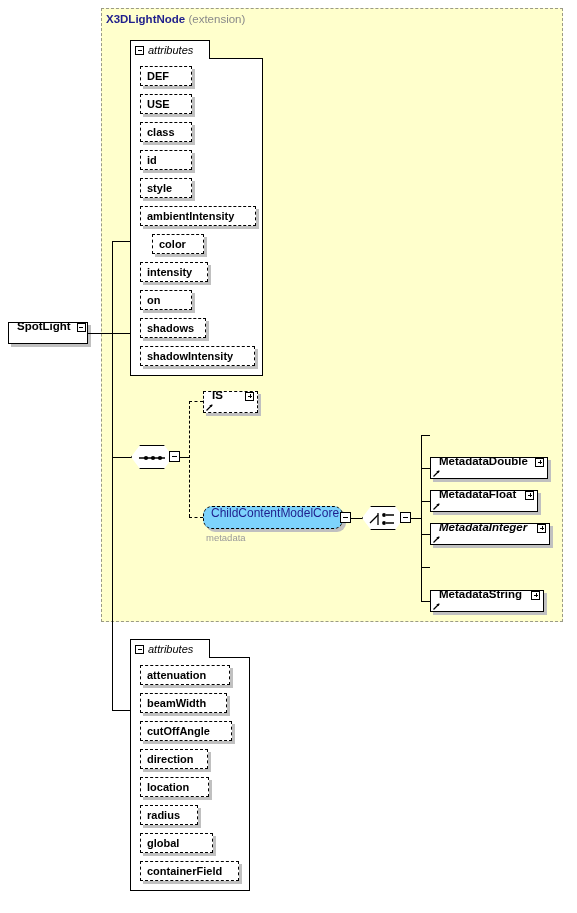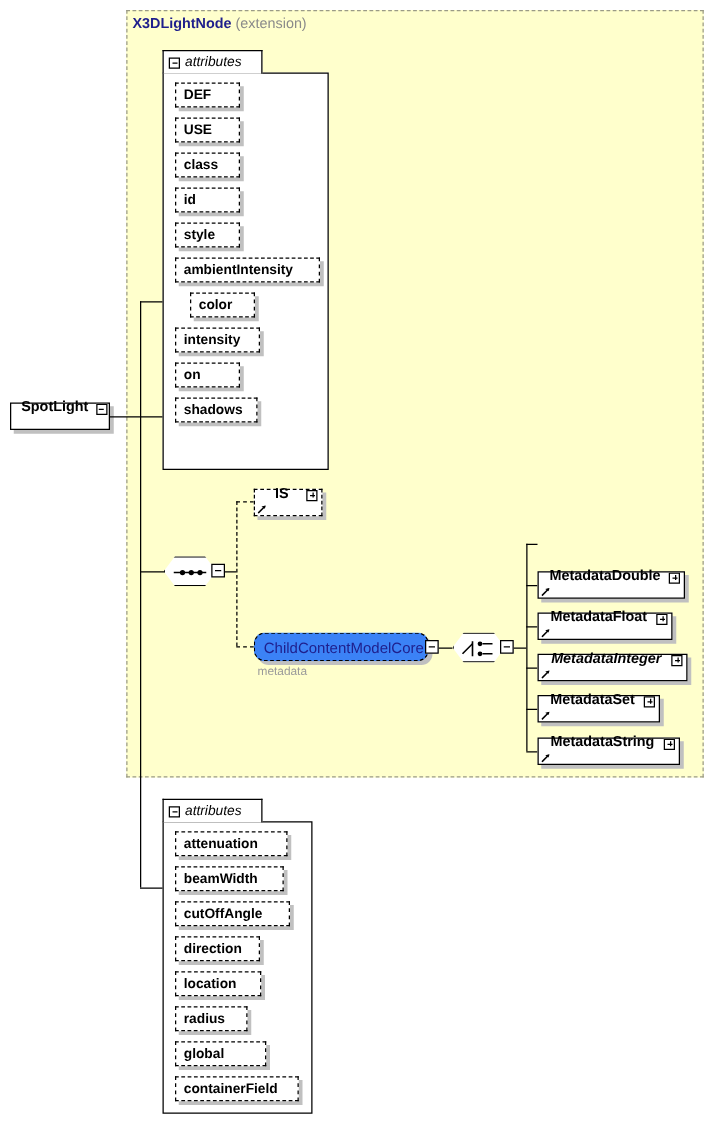--- a/index.html
+++ b/index.html
@@ -106,21 +106,20 @@
   
   .elem {
     position: absolute;
     height: 22px;
     background: #ffffff;
     border: 1.2px solid #000000;
     box-shadow: 3px 3px 0 0 #c0c0c0;
     display: flex;
     align-items: center;
     padding: 0 3px 12px 8px;
-    text-align: center;
   }
   .elem > .nm {
     font-size: 11.5px;
     font-weight: bold;
     color: #000;
     white-space: nowrap;
     flex: 1 1 auto;
     line-height: 1;
   }
   .elem.dashed {
@@ -131,26 +130,25 @@
     left: 2px; bottom: 1px;
     width: 8px; height: 8px;
     pointer-events: none;
   }
   .elem .pmbox { margin-left: 6px; }
 
   
   .typeref {
     position: absolute;
     height: 23px;
-    background: #3b82f6;
+    background: #7dd3fc;
     border: 1.4px dashed #000000;
     border-radius: 9px;
     box-shadow: 3px 3px 0 0 #c0c0c0;
     display: flex;
-    align-items: center;
     padding: 0 7px;
   }
   .typeref span {
     font-size: 12px;
     color: #1f1f8c;
     white-space: nowrap;
     line-height: 1;
   }
   .sublabel {
     position: absolute;
@@ -255,20 +253,23 @@
     <span>color</span>
   </div>
   <div class="attr" style="left:140px; top:262px; width:68px;">
     <span>intensity</span>
   </div>
   <div class="attr" style="left:140px; top:290px; width:52px;">
     <span>on</span>
   </div>
   <div class="attr" style="left:140px; top:318px; width:66px;">
     <span>shadows</span>
+  </div>
+  <div class="attr" style="left:140px; top:346px; width:115px;">
+    <span>shadowIntensity</span>
   </div>
 
   <div class="comp" style="left:131px; top:445px;">
     <svg width="42" height="24" viewBox="0 0 42 24">
       <line x1="7" y1="12" x2="33" y2="12" stroke="#000" stroke-width="1.3"></line>
       <circle cx="14" cy="12" r="2.1" fill="#000"></circle>
       <circle cx="21" cy="12" r="2.1" fill="#000"></circle>
       <circle cx="28" cy="12" r="2.1" fill="#000"></circle>
     </svg>
   </div>
@@ -338,28 +339,20 @@
 
   <div class="elem" style="left:430px; top:523px; width:120px;font-style:italic;">
     <svg class="arrowmark" viewBox="0 0 8 8">
       <path d="M0.5 7.5 L6 2" stroke="#000" stroke-width="1.2" fill="none"></path>
       <path d="M6.6 1.4 L3.2 2.2 L5.8 4.0 Z" fill="#000"></path>
     </svg>
     <span class="nm">MetadataInteger</span>
     <span class="pmbox plus"></span>
   </div>
 
-  <div class="elem" style="left:430px; top:556px; width:98px;">
-    <svg class="arrowmark" viewBox="0 0 8 8">
-      <path d="M0.5 7.5 L6 2" stroke="#000" stroke-width="1.2" fill="none"></path>
-      <path d="M6.6 1.4 L3.2 2.2 L5.8 4.0 Z" fill="#000"></path>
-    </svg>
-    <span class="nm">MetadataSet</span>
-    <span class="pmbox plus"></span>
-  </div>
 
   <div class="elem" style="left:430px; top:590px; width:114px;">
     <svg class="arrowmark" viewBox="0 0 8 8">
       <path d="M0.5 7.5 L6 2" stroke="#000" stroke-width="1.2" fill="none"></path>
       <path d="M6.6 1.4 L3.2 2.2 L5.8 4.0 Z" fill="#000"></path>
     </svg>
     <span class="nm">MetadataString</span>
     <span class="pmbox plus"></span>
   </div>
 

